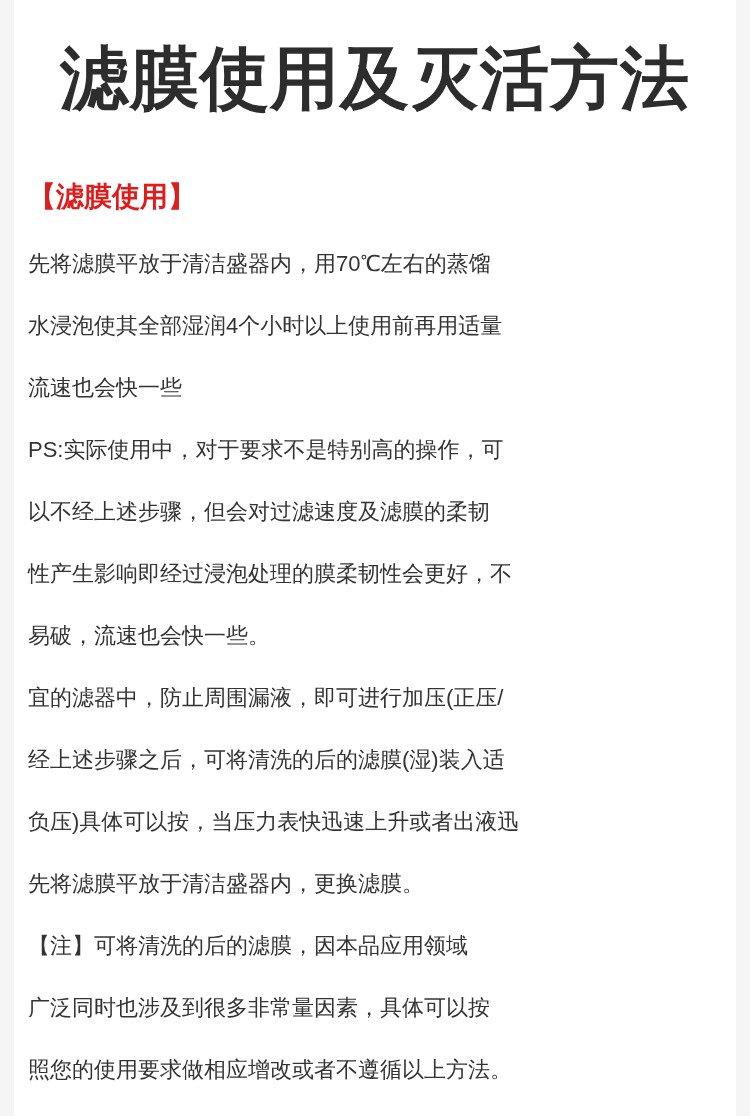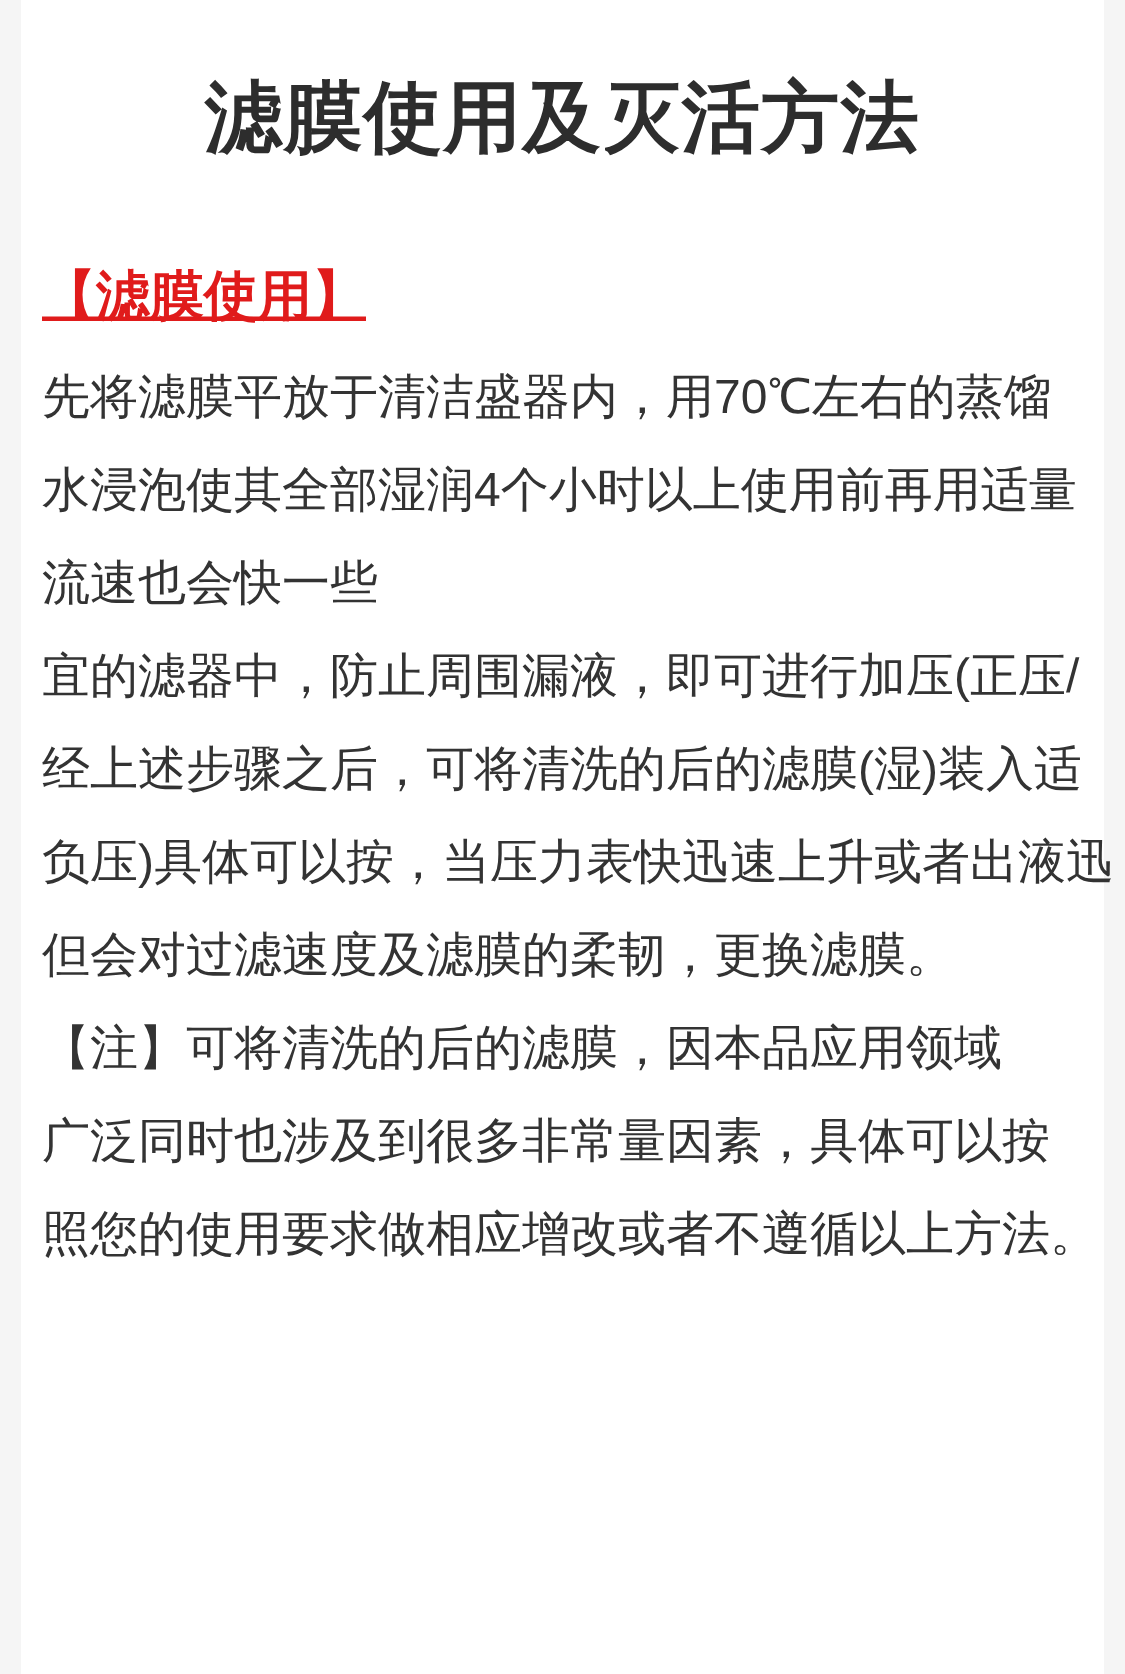--- a/index.html
+++ b/index.html
@@ -13,38 +13,37 @@
   .page {
     margin: 0 14px;
     height: 100%;
     background: var(--page-bg, #ffffff);
     padding: 0 14px;
     box-sizing: border-box;
   }
   .title {
     margin: 0;
     padding-top: 43px;
-    font-size: 52px;
+    font-size: 69px;
     line-height: 72px;
     font-weight: 900;
     text-align: center;
     letter-spacing: 1px;
     color: var(--title-color, #2d2d2d);
   }
   .section-heading {
     margin: 57px 0 0 0;
-    font-size: 36px;
+    font-size: 28px;
     line-height: 50px;
     font-weight: 700;
     color: var(--heading-red, #e01b1b);
-    text-decoration: underline;
   }
   .body-text {
     margin-top: 11px;
-    font-size: 32px;
+    font-size: 22px;
     color: var(--body-color, #333333);
   }
   .para { margin: 0; }
   .line {
     line-height: 62px;
     white-space: nowrap;
   }
 </style>
 </head>
 <body>
@@ -56,26 +55,32 @@
   <h2 class="section-heading">【滤膜使用】</h2>
 
   <div class="body-text">
 
     <div class="para">
       <div class="line">先将滤膜平放于清洁盛器内，用70℃左右的蒸馏</div>
       <div class="line">水浸泡使其全部湿润4个小时以上使用前再用适量</div>
       <div class="line">流速也会快一些</div>
     </div>
 
+    <div class="para">
+      <div class="line">PS:实际使用中，对于要求不是特别高的操作，可</div>
+      <div class="line">以不经上述步骤，但会对过滤速度及滤膜的柔韧</div>
+      <div class="line">性产生影响即经过浸泡处理的膜柔韧性会更好，不</div>
+      <div class="line">易破，流速也会快一些。</div>
+    </div>
 
     <div class="para">
       <div class="line">宜的滤器中，防止周围漏液，即可进行加压(正压/</div>
       <div class="line">经上述步骤之后，可将清洗的后的滤膜(湿)装入适</div>
       <div class="line">负压)具体可以按，当压力表快迅速上升或者出液迅</div>
-      <div class="line">但会对过滤速度及滤膜的柔韧，更换滤膜。</div>
+      <div class="line">先将滤膜平放于清洁盛器内，更换滤膜。</div>
     </div>
 
     <div class="para">
       <div class="line">【注】可将清洗的后的滤膜，因本品应用领域</div>
       <div class="line">广泛同时也涉及到很多非常量因素，具体可以按</div>
       <div class="line">照您的使用要求做相应增改或者不遵循以上方法。</div>
     </div>
 
   </div>
 </div>

